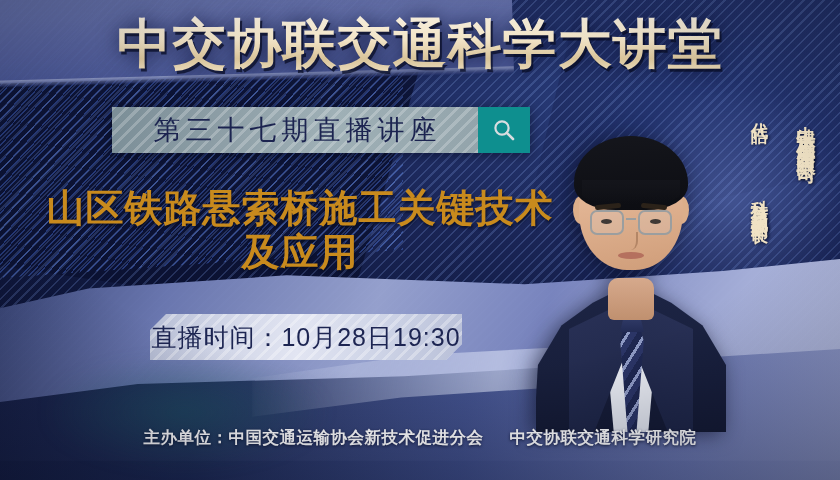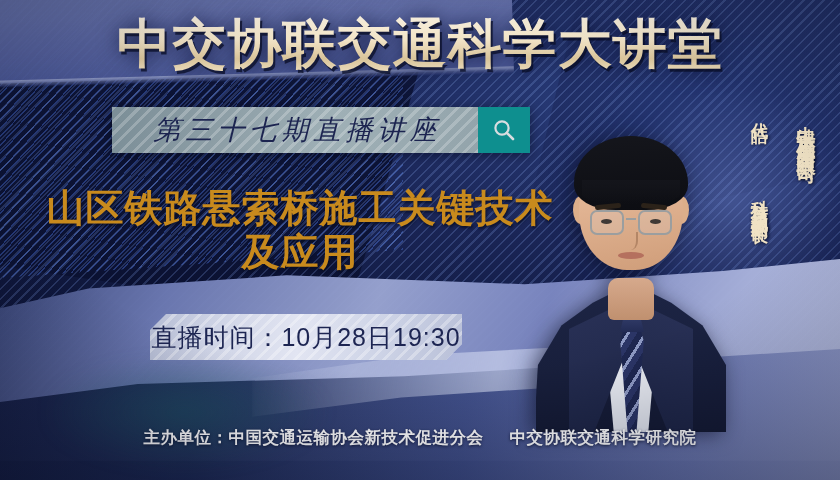--- a/index.html
+++ b/index.html
@@ -122,21 +122,21 @@
   
   .subtitle-bar{
     position:absolute;left:112px;top:107px;width:418px;height:46px;
     display:flex;align-items:stretch;
     box-shadow:0 2px 10px rgba(4,8,26,.55);
   }
   .subtitle-body{
     position:relative;flex:1;
     background:linear-gradient(100deg,#7b8e97 0%,#8d9ea6 30%,#9fb0b6 60%,#93a4ab 100%);
     overflow:hidden;
-    display:flex;align-items:center;justify-content:center;font-style:italic;
+    display:flex;align-items:center;justify-content:center;
   }
   .subtitle-body:before{
     content:"";position:absolute;inset:0;
     background-image:repeating-linear-gradient(-45deg,
       rgba(255,255,255,.22) 0px,rgba(255,255,255,.22) 3px,
       rgba(0,0,0,0) 3px,rgba(0,0,0,0) 9px);
   }
   .subtitle-text{
     position:relative;z-index:2;
     font-size:27px;color:#1c2450;letter-spacing:5px;

